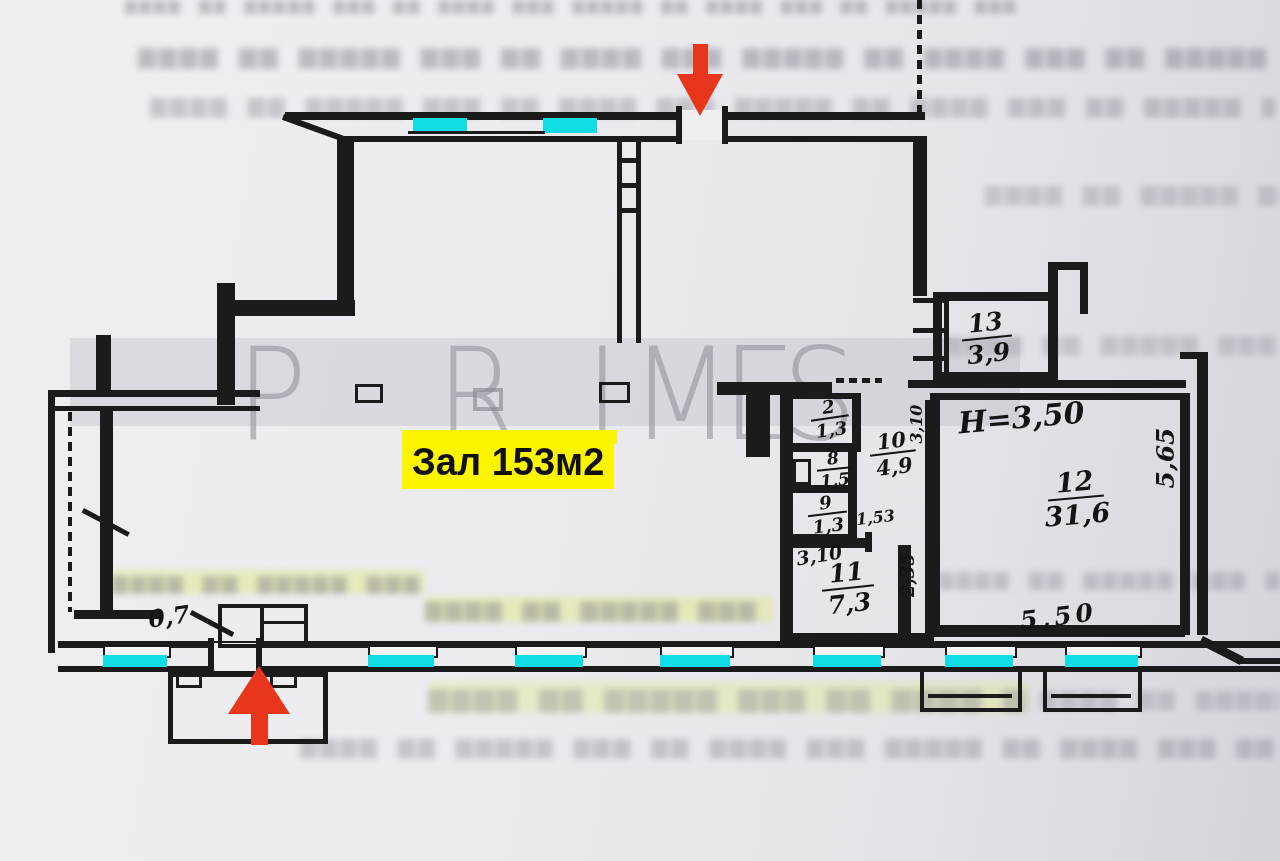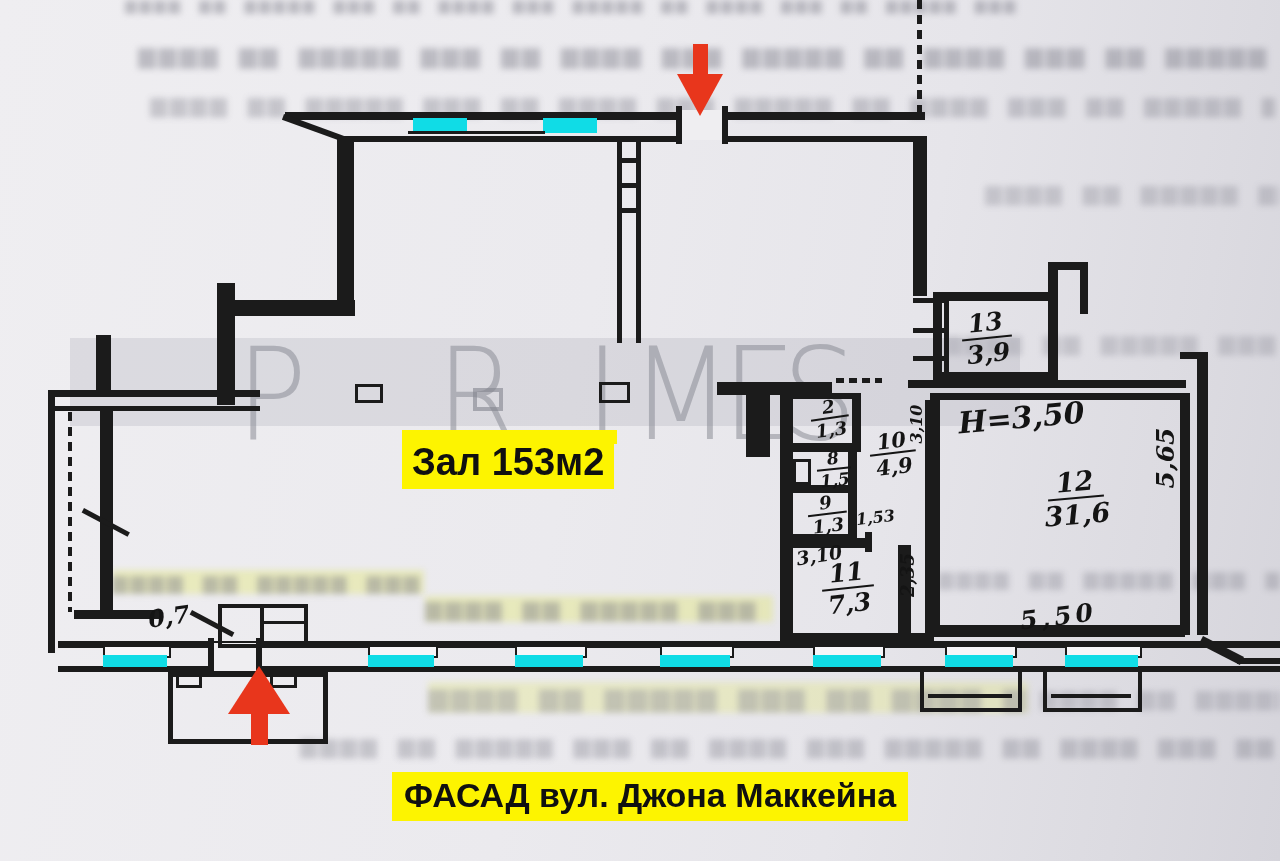--- a/index.html
+++ b/index.html
@@ -208,15 +208,14 @@
   <div class="dim" style="left:796px;top:544px;font-size:19px;transform:rotate(-9deg);">3,10</div>
   <div class="dim" style="left:856px;top:508px;font-size:16px;transform:rotate(-6deg);">1,53</div>
   <div class="dim dimv" style="left:882px;top:562px;width:50px;height:26px;font-size:18px;">2,35</div>
   <div class="dim dimv" style="left:891px;top:411px;width:50px;height:26px;font-size:16px;">3,10</div>
   <div class="dim dimv" style="left:1134px;top:445px;width:62px;height:26px;font-size:25px;">5,65</div>
   <div class="dim" style="left:1020px;top:602px;font-size:25px;transform:rotate(-7deg);letter-spacing:4px;">5,50</div>
   <div class="dim" style="left:958px;top:400px;font-size:30px;transform:rotate(-5deg);">H=3,50</div>
 
   <div class="abs" style="left:402px;top:430px;width:215px;height:14px;background:#fdf400;"></div>
   <div class="hl" style="left:402px;top:438px;padding:3px 10px 5px;font-size:38px;">Зал 153м2</div>
-  <div class="hl" style="left:392px;top:772px;padding:4px 12px 6px;font-size:34px;">ФАСАД вул. Джона Маккейна</div>
 
 </div>
 
 </body></html>

